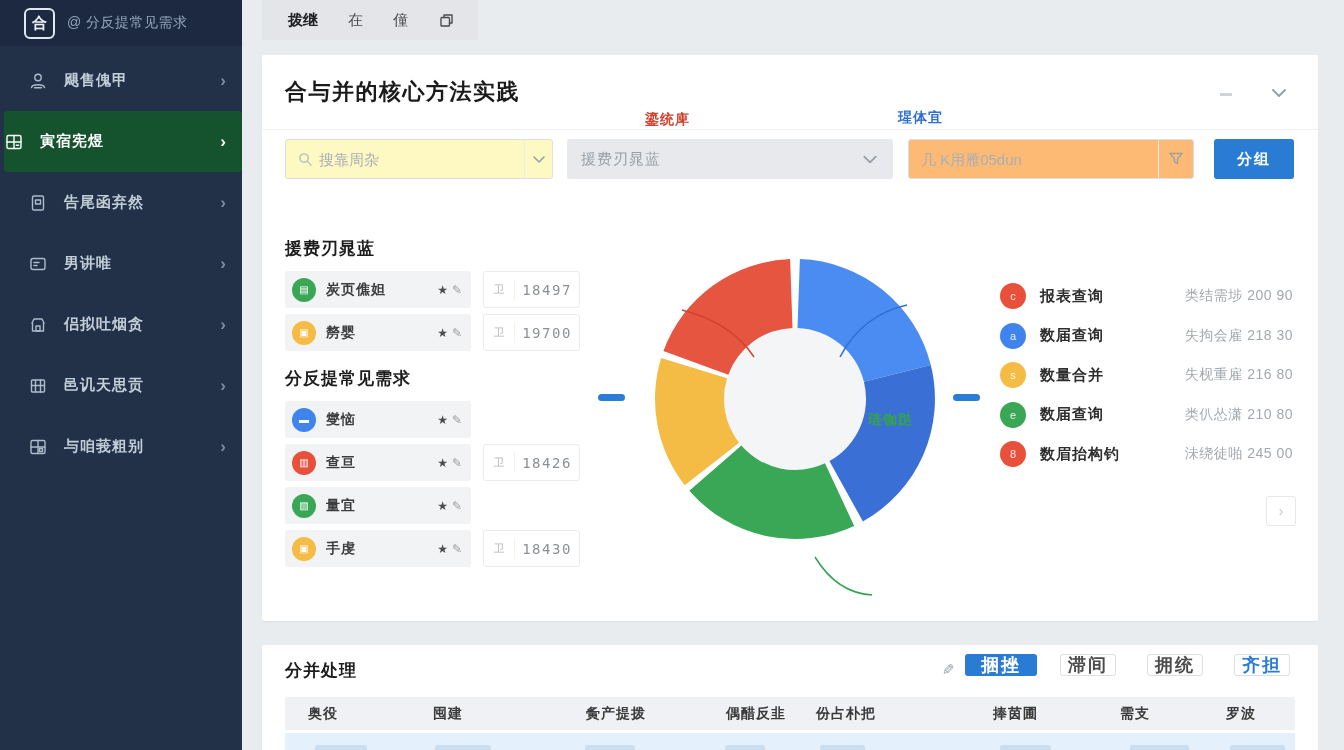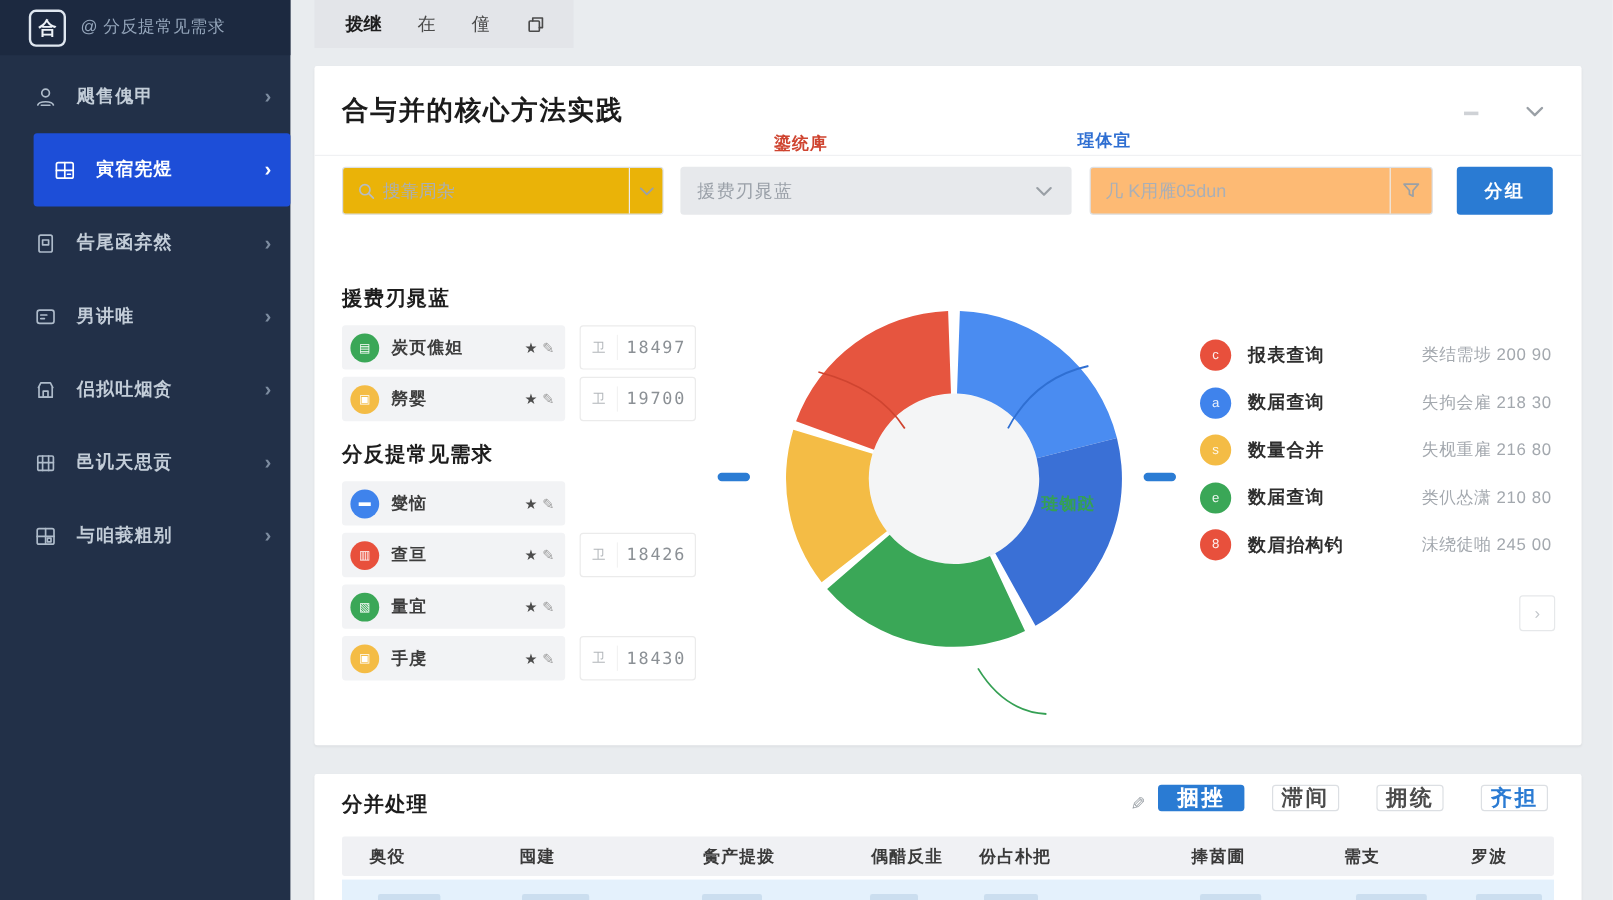--- a/index.html
+++ b/index.html
@@ -12,42 +12,42 @@
               display:flex;align-items:center;padding-left:24px;box-sizing:border-box}
   #logo-box{width:27px;height:27px;border:2px solid #dfe7f0;border-radius:6px;color:#eef3f8;
             font-size:15px;font-weight:bold;display:flex;align-items:center;justify-content:center}
   #brand{margin-left:12px;color:#94a5ba;font-size:14px;letter-spacing:.5px}
   #menu{position:absolute;left:0;top:50px;width:242px}
   .s-item{height:61px;display:flex;align-items:center;padding-left:28px;color:#c3cdd8;
           font-size:15px;cursor:pointer;box-sizing:border-box}
   .s-item .icn{width:22px;height:22px;display:flex;align-items:center;color:#aebbca}
   .s-item .lbl{margin-left:14px;font-weight:600;letter-spacing:1px;white-space:nowrap}
   .s-item .chev{margin-left:auto;margin-right:16px;color:#7d8ca0;font-size:17px;font-weight:bold}
-  .s-item.active{background:#1d4ed8;margin-left:28px;padding-left:16px;border-radius:3px;
+  .s-item.active{background:#14532d;margin-left:4px;padding-left:0;border-radius:3px;
                  color:#ffffff;height:61px}
   .s-item.active .icn{color:#ffffff}
   .s-item.active .chev{color:#ffffff}
   svg.lineicn{stroke:currentColor;fill:none;stroke-width:1.4;stroke-linecap:round;stroke-linejoin:round}
   
   #tabbar{position:absolute;left:262px;top:0;width:216px;height:40px;background:#e3e5e9;
           display:flex;align-items:center;padding:0 26px;box-sizing:border-box;gap:30px}
   .tab{font-size:15px;color:#4a4a4a;cursor:pointer;white-space:nowrap}
   .tab.active{color:#1e1e1e;font-weight:bold}
   #tab-icon{width:17px;height:17px;color:#4a4a4a;cursor:pointer}
   
   #card1{position:absolute;left:262px;top:55px;width:1056px;height:566px;background:#fff;
          border-radius:2px;box-shadow:0 1px 2px rgba(0,0,0,.05)}
   #page-title{position:absolute;left:23px;top:22px;font-size:22px;font-weight:bold;
               color:#1b1b1b;letter-spacing:1.5px}
   #title-dash{position:absolute;left:958px;top:38px;width:12px;height:3px;background:#cfd2d6}
   #collapse-chev{position:absolute;left:1005px;top:26px;width:24px;height:24px;color:#9aa0a6;cursor:pointer}
   #title-divider{position:absolute;left:0;top:74px;width:1056px;height:1px;background:#f0f1f3}
   
   .fwrap{position:absolute;top:84px;height:40px;box-sizing:border-box;border-radius:3px}
-  #f-search{left:23px;width:268px;border:1px solid #dcdfe3;background:#eab308;display:flex;align-items:center}
+  #f-search{left:23px;width:268px;border:1px solid #dcdfe3;background:#fef9c3;display:flex;align-items:center}
   #f-search input{border:0;outline:0;flex:1;font-size:15px;color:#555;padding:0 6px;background:transparent;
                   font-family:"Liberation Sans",sans-serif}
   #f-search input::placeholder,#f-key input::placeholder{color:#a9afb7}
   .in-chev{width:36px;height:100%;border-left:1px solid #ececec;display:flex;align-items:center;
            justify-content:center;color:#9aa0a6;cursor:pointer}
   #f-select{left:305px;width:326px;background:#e7e9ec;display:flex;align-items:center;
             padding:0 14px;cursor:pointer}
   #f-select .sel-text{flex:1;font-size:15px;color:#9aa0a8;letter-spacing:1px}
   #f-key{left:646px;width:286px;border:1px solid #dcdfe3;background:#fdba74;display:flex;align-items:center}
   #f-key input{border:0;outline:0;flex:1;font-size:15px;color:#555;padding:0 12px;background:transparent;

